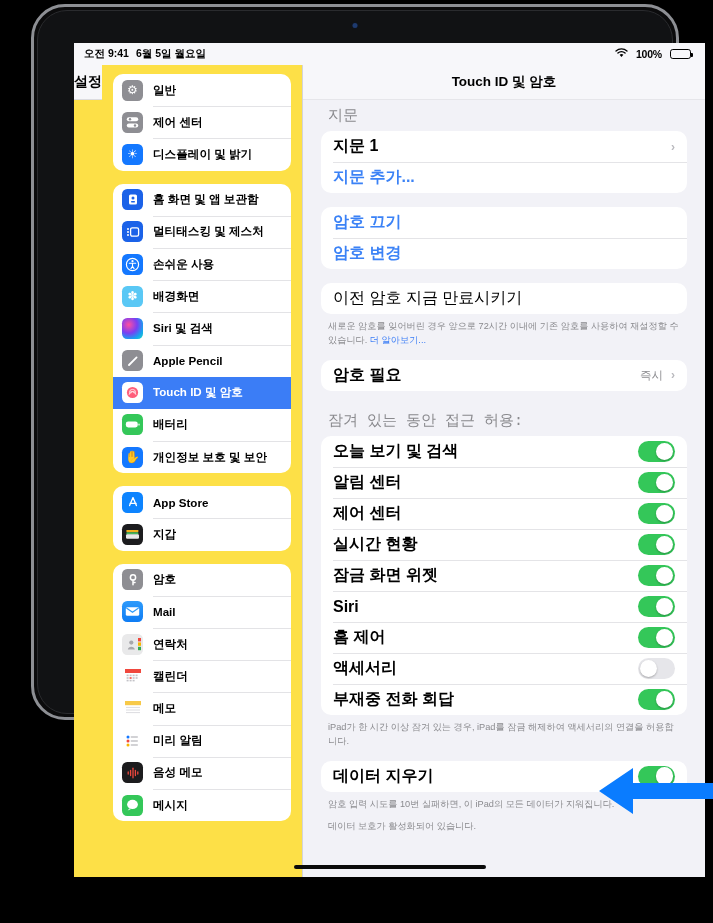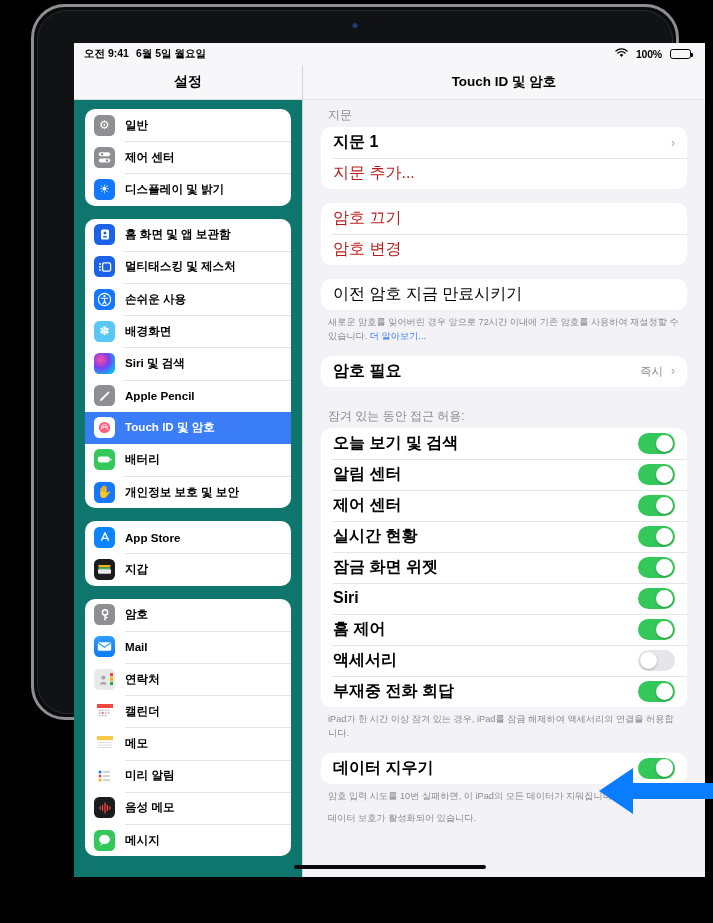--- a/index.html
+++ b/index.html
@@ -64,23 +64,23 @@
     width: 1.6px; height: 4px; background: #000; border-radius: 0 1px 1px 0;
   }
   .battery-fill { height: 100%; width: 100%; background: #000; border-radius: 1.4px; }
 
   
   .columns { flex: 1; display: flex; min-height: 0; }
 
   
   .sidebar {
     width: 229px; min-width: 229px;
-    background: #0f766e;
+    background: #fde047;
     border-right: 1px solid #d3d3d8;
-    display: flex; flex-direction: column;
+    display: flex; flex-direction: row;
     overflow: hidden;
   }
   .sidebar-header {
     height: 35px; min-height: 35px;
     display: flex; align-items: center; justify-content: center;
     background: #f7f7fa;
     font-size: 14px; font-weight: bold; color: #000;
     border-bottom: 1px solid #dcdce0;
   }
   .sidebar-scroll { flex: 1; overflow: hidden; padding: 9px 11px 0 11px; }
@@ -146,22 +146,22 @@
   .detail-header {
     height: 35px; min-height: 35px;
     display: flex; align-items: center; justify-content: center;
     background: #f7f7fa;
     font-size: 13.5px; font-weight: bold; color: #000;
     border-bottom: 1px solid #e6e6ea;
   }
   .detail-scroll { flex: 1; overflow: hidden; padding: 0 18px; }
 
   .section-caption {
-    font-size: 12px; color: #8a8a8e;
-    padding: 7px 7px 4px 7px; line-height: 1.35;
+    font-size: 15px; color: #8a8a8e;
+    padding: 7px 7px 4px 7px; line-height: 1.35; font-family: Liberation Mono, monospace;
   }
   .section-footer {
     font-size: 9.2px; color: #8a8a8e;
     padding: 6px 7px 0 7px; line-height: 1.5;
   }
   .section-footer + .section-footer { padding-top: 9px; }
   .link-inline { color: #3b7df6; }
 
   .card {
     background: #fff; border-radius: 10px; overflow: hidden;
@@ -172,21 +172,21 @@
     min-height: 31px;
     display: flex; align-items: center;
     padding: 0 12px;
   }
   .row + .row::before {
     content: ""; position: absolute; left: 12px; right: 0; top: 0;
     height: 1px; background: #e4e4e7;
   }
   .row-title { font-size: 16px; font-weight: bold; color: #000; flex: 1; }
   .row-title.plain { font-weight: normal; }
-  .row-title.blue { color: #b91c1c; font-weight: normal; }
+  .row-title.blue { color: #3b82f6; font-weight: bold; }
   .row-value { font-size: 11.5px; color: #8a8a8e; margin-right: 6px; }
   .chev {
     font-size: 12px; color: #b9b9be; font-weight: bold;
     line-height: 1; margin-left: 2px;
   }
 
   
   .toggle {
     width: 37px; height: 21px; border-radius: 11px;
     position: relative; flex: 0 0 auto; cursor: pointer;

